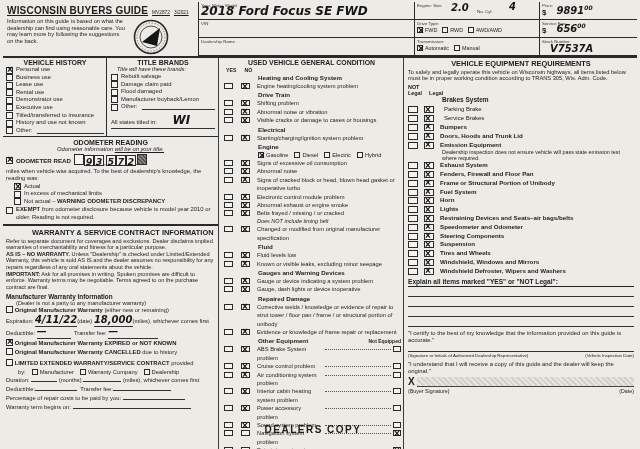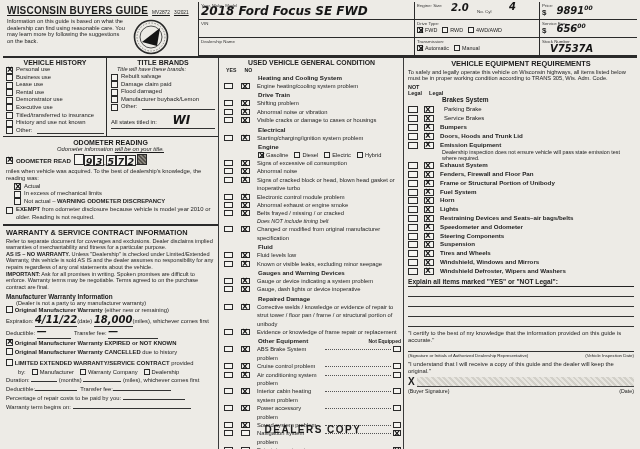--- a/index.html
+++ b/index.html
@@ -72,21 +72,21 @@
   .odo-read b { font-size:6.2px; }
   .dig { display:inline-block; width:10px; height:11px; border:1px solid #2a2a2a; background:#f6f5f1; text-align:center; }
   .dig .hw { font-size:9.5px; line-height:11px; }
   .dig.shade { background:repeating-linear-gradient(45deg,#55524c 0 1.5px,#8a867e 1.5px 3px); }
   .odo-body { font-size:5.8px; line-height:6.6px; margin-top:2px; }
   .odo-opts { margin:1px 0 0 8px; }
   .warn { font-weight:bold; }
 
   
   .war { padding:2px 3px 0 3px; }
-  .war-title { font-weight:bold; font-size:7.4px; }
+  .war-title { font-weight:bold; font-size:7.4px;margin-left:26px; }
   .war p { font-size:5.6px; line-height:6.3px; margin-top:1px; }
   .mfr-title { font-weight:bold; font-size:6.4px; margin-top:3px; }
   .mfr-sub { font-size:5.7px; margin-left:10px; }
   .fline { font-size:5.8px; line-height:9px; white-space:nowrap; overflow:hidden; }
   .fline .hw { font-size:10px; }
   .fline b { font-size:5.9px; }
   .provider-row { display:flex; gap:6px; font-size:5.8px; margin:1px 0 1px 12px; }
 
   
   .cond-title { text-align:center; font-weight:bold; font-size:6.9px; }

